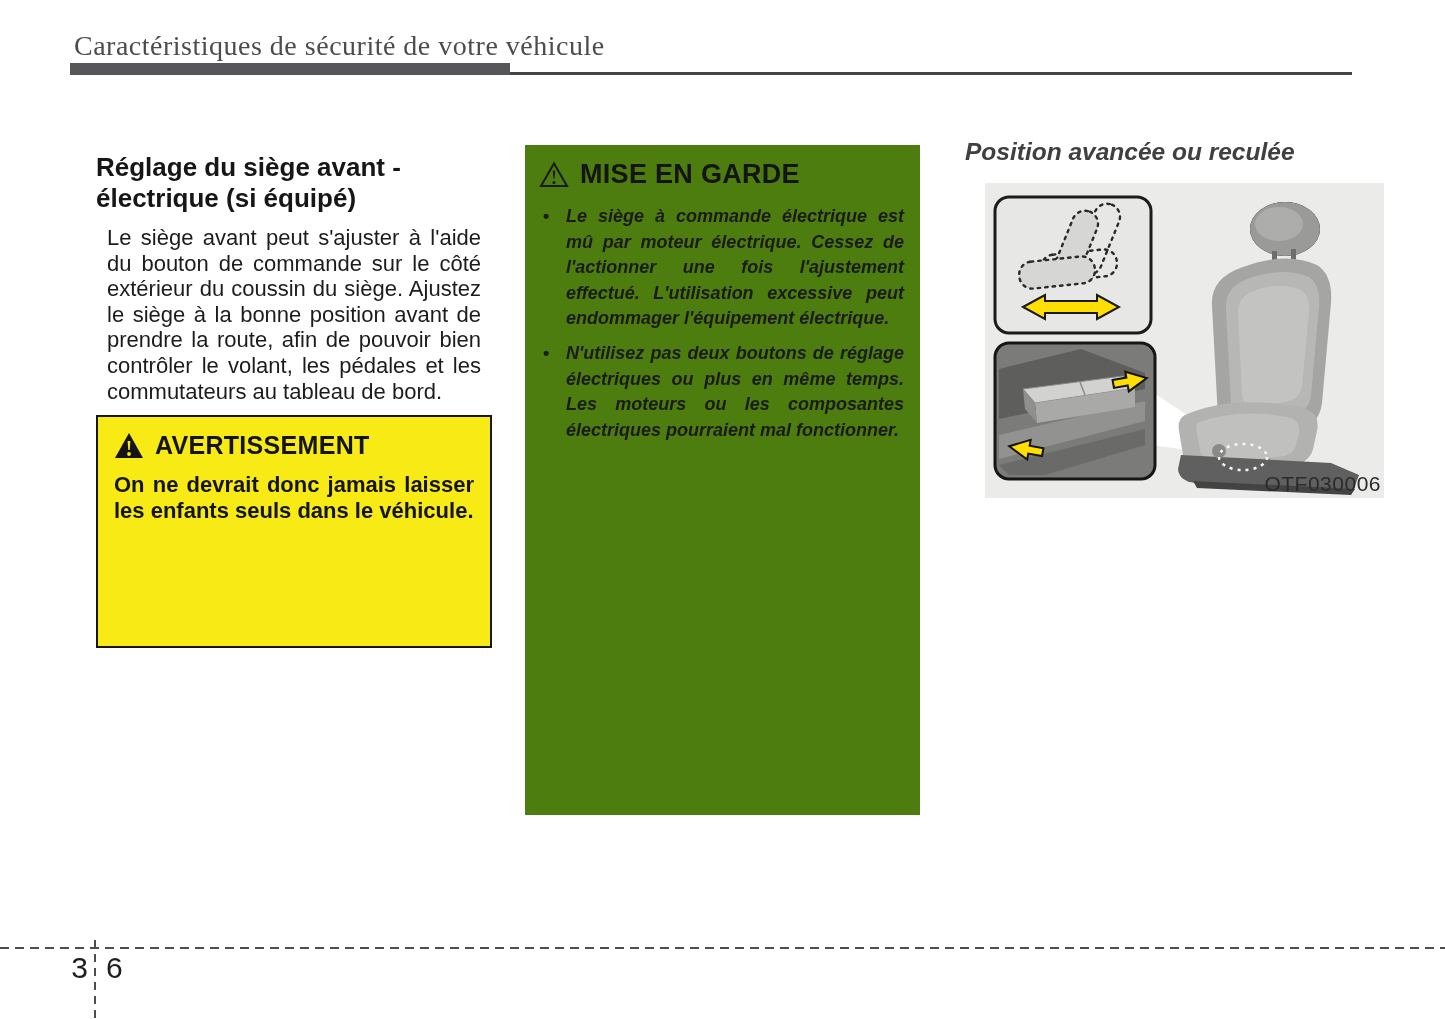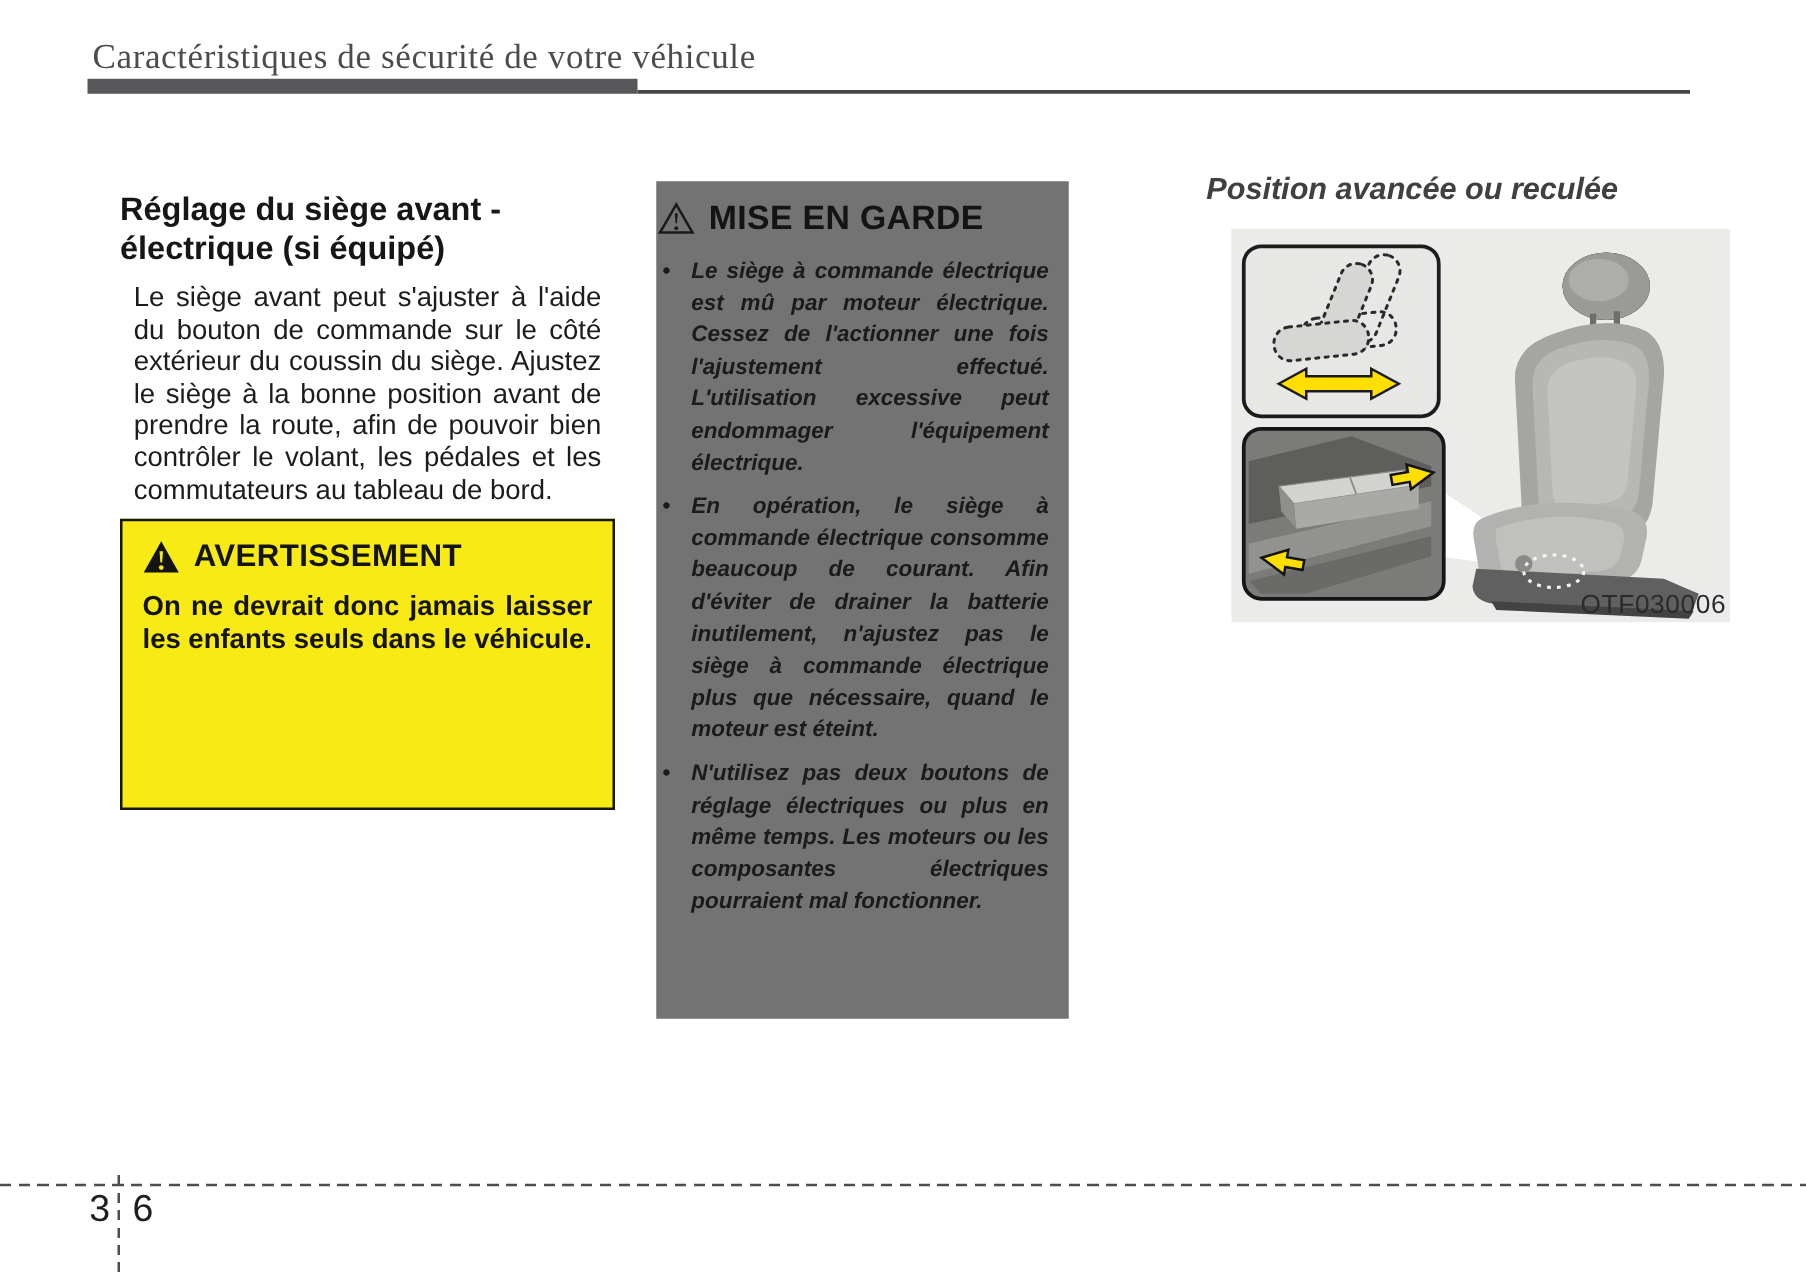--- a/index.html
+++ b/index.html
@@ -37,22 +37,22 @@
   .box-title-row{display:flex;align-items:center;gap:11px;}
   .box-title{font-size:25px;font-weight:bold;color:#141414;letter-spacing:.3px;}
   .warn-icon{width:30px;height:27px;flex:0 0 auto;display:block;}
   .warning-box p{
     margin:12px 0 0 0;font-size:22px;line-height:26px;font-weight:bold;
     text-align:justify;color:#141414;
   }
 
   
   .caution-box{
-    background:#737373;width:330px;min-height:670px;box-sizing:border-box;
-    padding:14px 16px 20px 1px;
+    background:#4d7c0f;width:395px;min-height:670px;box-sizing:border-box;
+    padding:14px 16px 20px 14px;
   }
   .caution-box .box-title{font-size:27px;}
   .caution-list{list-style:none;margin:14px 0 0 0;padding:0;}
   .caution-list li{
     position:relative;padding-left:27px;margin-bottom:9px;
     font-size:18px;line-height:25.6px;font-weight:bold;font-style:italic;
     text-align:justify;color:#1b1b1b;
   }
   .caution-list li::before{
     content:"\2022";position:absolute;left:4px;top:0;font-style:normal;
@@ -117,21 +117,20 @@
       <div class="box-title-row">
         <svg class="warn-icon" viewBox="0 0 30 27">
           <path d="M15 2.5 L28 25 H2 Z" fill="none" stroke="#1b1b1b" stroke-width="2"></path>
           <path d="M13.8 9.5 h2.4 l-0.6 8 h-1.2 Z" fill="#1b1b1b"></path>
           <circle cx="15" cy="21.5" r="1.6" fill="#1b1b1b"></circle>
         </svg>
         <span class="box-title">MISE EN GARDE</span>
       </div>
       <ul class="caution-list">
         <li>Le siège à commande électrique est mû par moteur électrique. Cessez de l'actionner une fois l'ajustement effectué. L'utilisation excessive peut endommager l'équipement électrique.</li>
-        <li>En opération, le siège à commande électrique consomme beaucoup de courant. Afin d'éviter de drainer la batterie inutilement, n'ajustez pas le siège à commande électrique plus que nécessaire, quand le moteur est éteint.</li>
         <li>N'utilisez pas deux boutons de réglage électriques ou plus en même temps. Les moteurs ou les composantes électriques pourraient mal fonctionner.</li>
       </ul>
     </div>
   </section>
 
   <section class="col col-right">
     <h2 class="section-heading-italic">Position avancée ou reculée</h2>
 
     <figure class="seat-figure">
       <svg width="399" height="315" viewBox="0 0 399 315">

